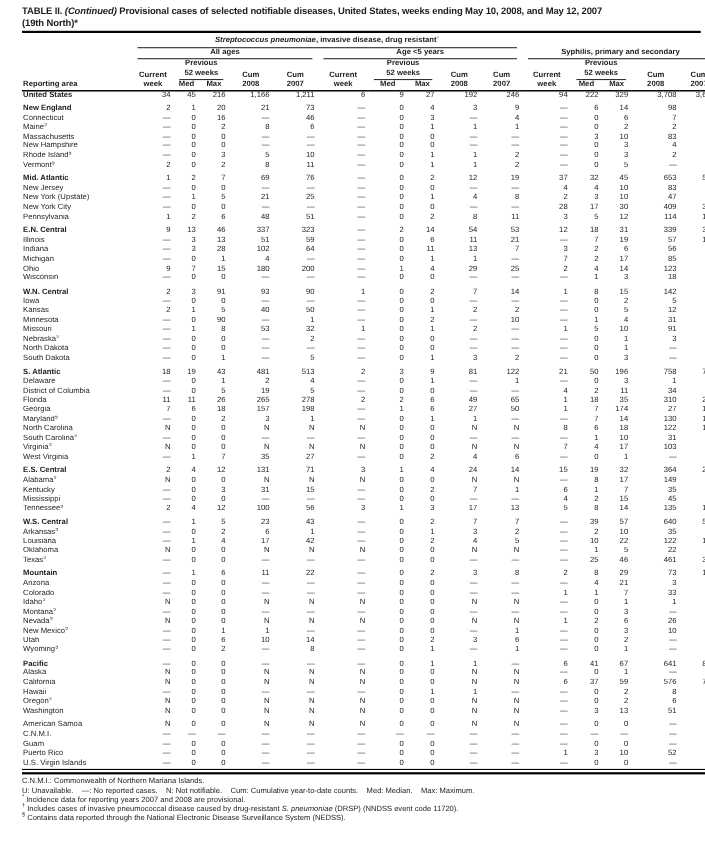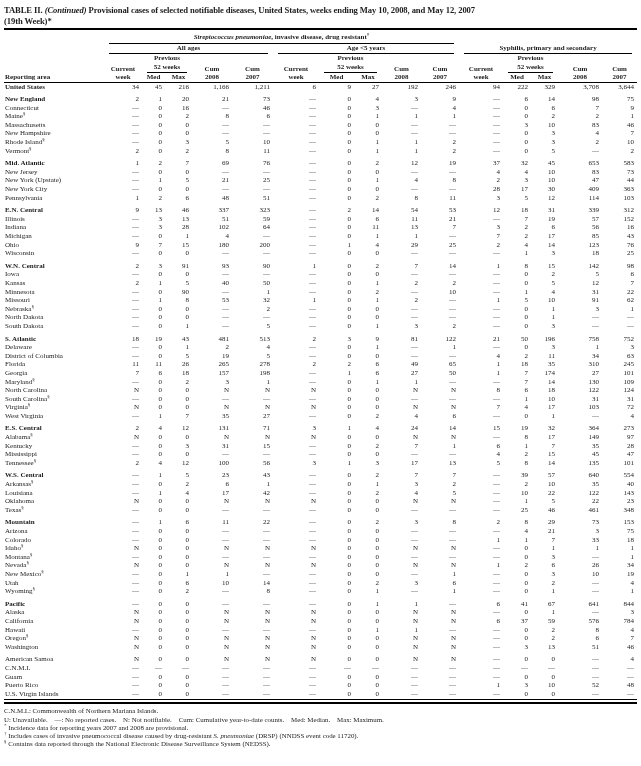--- a/index.html
+++ b/index.html
@@ -1,17 +1,17 @@
 <!DOCTYPE html>
 <html><head>
 <meta charset="utf-8">
 <style>
   html,body{margin:0;padding:0;background:#fff;}
   body{width:641px;height:766px;overflow:hidden;font-family:"Liberation Sans",sans-serif;color:#1c1c1c;}
-  .page{padding:5px 4px 0 4px;font-family:Liberation Serif, serif;}
+  .page{padding:5px 4px 0 20px;}
   .title{font-size:8.6px;font-weight:bold;line-height:10.5px;letter-spacing:-0.1px;}
   .title .it{font-style:italic;}
   .title-rule{border-bottom:2px solid #000;margin-top:2px;}
   table{border-collapse:collapse;table-layout:fixed;width:633px;margin-top:3px;}
   th,td{padding:0;font-size:7px;font-weight:normal;vertical-align:bottom;overflow:hidden;white-space:nowrap;}
   thead th{font-weight:bold;line-height:8.5px;}
   .grp-rule{display:block;margin:0 5px;border-bottom:1px solid #000;text-align:center;padding-bottom:1px;}
   .grp-rule .it{font-style:italic;}
   .center{text-align:center;}
   .hb{border-bottom:1px solid #000;}
@@ -24,21 +24,21 @@
   .bottom-rule{width:633px;border-top:1px solid #000;height:2px;border-bottom:2px solid #000;margin-top:1px;}
   .footnotes{margin-top:3px;width:633px;}
   .fline{font-size:6.9px;line-height:8.3px;white-space:pre-wrap;}
   .fline .it{font-style:italic;}
 </style>
 </head>
 <body>
 
 <div class="page">
   <div class="title"><span>TABLE II. </span><span class="it">(Continued)</span><span> Provisional cases of selected notifiable diseases, United States, weeks ending May 10, 2008, and May 12, 2007</span></div>
-  <div class="title"><span>(19th Week)*</span></div>
+  <div class="title"><span>(19th North)*</span></div>
   <div class="title-rule"></div>
 
   <table>
     <colgroup>
       <col style="width:100px">
         <col style="width:38px">
         <col style="width:23px">
         <col style="width:27px">
         <col style="width:40px">
         <col style="width:41px">

